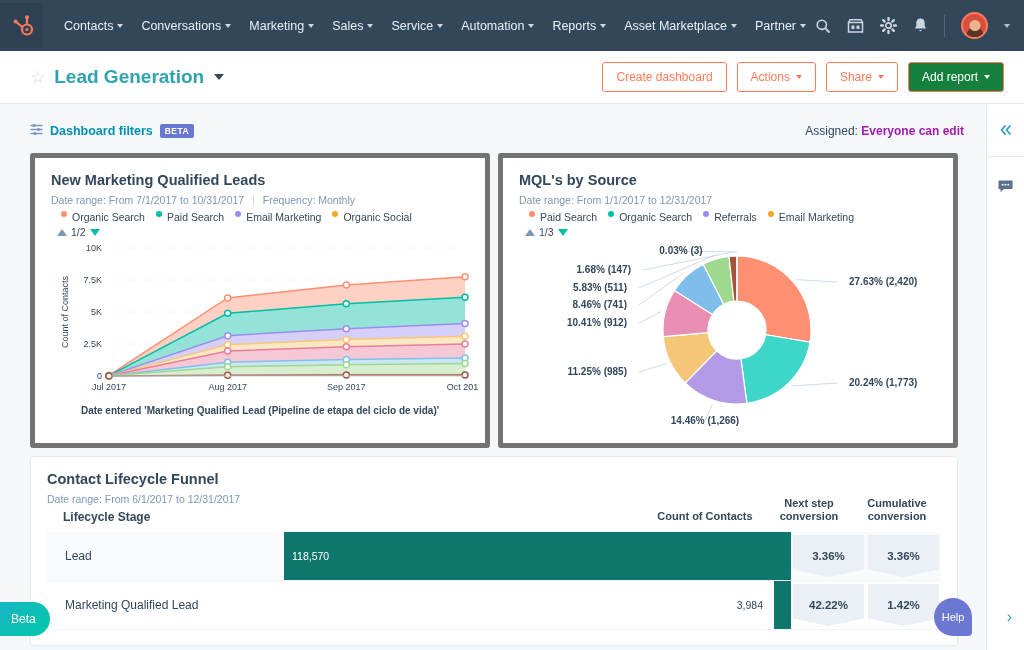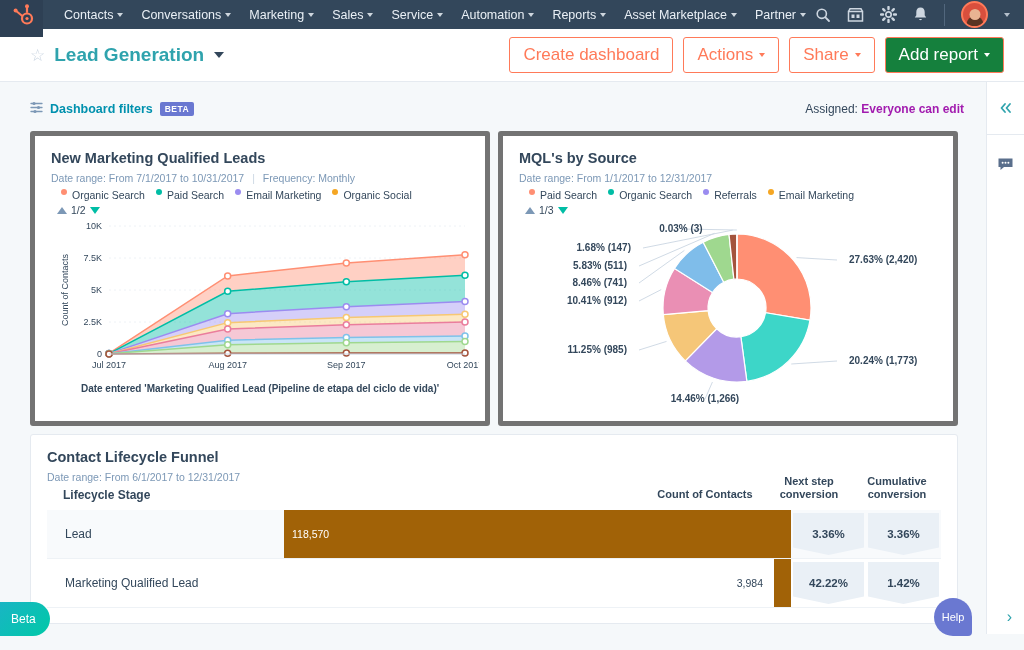--- a/index.html
+++ b/index.html
@@ -4,21 +4,21 @@
 <style>
   * { box-sizing: border-box; margin: 0; padding: 0; }
   html, body {
     width: 1024px; height: 650px;
     font-family: "Liberation Sans", sans-serif;
     background: #f5f8fa; overflow: hidden;
   }
 
   
   .topnav {
-    height: 29px; background: #33475b; display: flex; align-items: center;
+    height: 51px; background: #33475b; display: flex; align-items: center;
     padding: 0 14px 0 0; position: relative;
   }
   .logo-box { width: 46px; height: 45px; display:flex; align-items:center; justify-content:center;
               background:#2e4054; }
   .nav-items { display: flex; align-items: center; gap: 0; margin-left: 12px; }
   .nav-item {
     color: #eaf0f6; font-size: 12.5px; padding: 6px 9px; display: flex;
     align-items: center; gap: 4px; cursor: pointer; white-space: nowrap;
   }
   .caret { width:0;height:0;border-left:3.5px solid transparent;border-right:3.5px solid transparent;
@@ -40,21 +40,21 @@
     height: 53px; background: #fff; border-bottom: 1px solid #e5eaf0;
     display: flex; align-items: center; padding: 0 20px 0 30px;
   }
   .star { color:#cbd6e2; font-size:17px; cursor:pointer; margin-right:9px; }
   .page-title { color:#2fa3ad; font-size:19px; font-weight:bold; cursor:pointer; }
   .title-caret { margin-left:10px; width:0;height:0;
     border-left:5px solid transparent;border-right:5px solid transparent;
     border-top:6px solid #33475b; cursor:pointer; }
   .hdr-actions { margin-left:auto; display:flex; align-items:center; gap:10px; }
   .btn {
-    font-size:17px; padding:7px 13px; border-radius:3px; cursor:pointer;
+    font-size:12px; padding:7px 13px; border-radius:3px; cursor:pointer;
     border:1px solid #ff7a59; color:#ff7a59; background:#fff; white-space:nowrap;
     display:flex; align-items:center; gap:6px;
   }
   .btn.primary { background:#15803d; color:#fff; border-color:#ff7a59; }
   .btn .bcaret { width:0;height:0;border-left:3.5px solid transparent;
     border-right:3.5px solid transparent;border-top:4px solid currentColor; }
 
   
   .body-wrap { display:flex; height: calc(650px - 45px - 53px); }
   .content { flex:1; padding: 14px 22px 0 30px; overflow:hidden; position:relative; }
@@ -95,21 +95,21 @@
                  margin-top:8px; padding:14px 16px 0 16px; position:relative; }
   .funnel-head { display:flex; }
   .funnel-head-right { margin-left:auto; display:flex; align-items:flex-end; gap:0; }
   .fh-col { font-size:11px; font-weight:bold; color:#33475b; text-align:center; line-height:1.25; }
   .stage-label { font-size:12px; font-weight:bold; color:#33475b; padding-left:16px; margin-top:4px; }
   .funnel-row { display:flex; align-items:stretch; height:49px; border-bottom:1px solid #eef2f6; }
   .funnel-row.alt { background:#f8fafc; }
   .fr-name { width:237px; display:flex; align-items:center; font-size:12px; color:#33475b;
              padding-left:18px; }
   .fr-bar-wrap { flex:1; display:flex; align-items:stretch; position:relative; }
-  .fr-bar { background:#a16207; display:flex; align-items:center; color:#fff; font-size:10.5px;
+  .fr-bar { background:#0f766e; display:flex; align-items:center; color:#fff; font-size:10.5px;
             padding-left:8px; }
   .fr-val-out { position:absolute; right:0; top:50%; transform:translateY(-50%);
                 font-size:10.5px; color:#33475b; padding-right:6px; }
   .chev-cell { width:75px; display:flex; align-items:center; justify-content:center;
                font-size:11.5px; font-weight:bold; color:#33475b; position:relative; }
   .chev-bg { position:absolute; inset:3px 2px; background:#eaf0f6;
              clip-path: polygon(0 0, 100% 0, 100% 82%, 50% 100%, 0 82%); }
   .chev-cell span { position:relative; z-index:2; }
 
   

